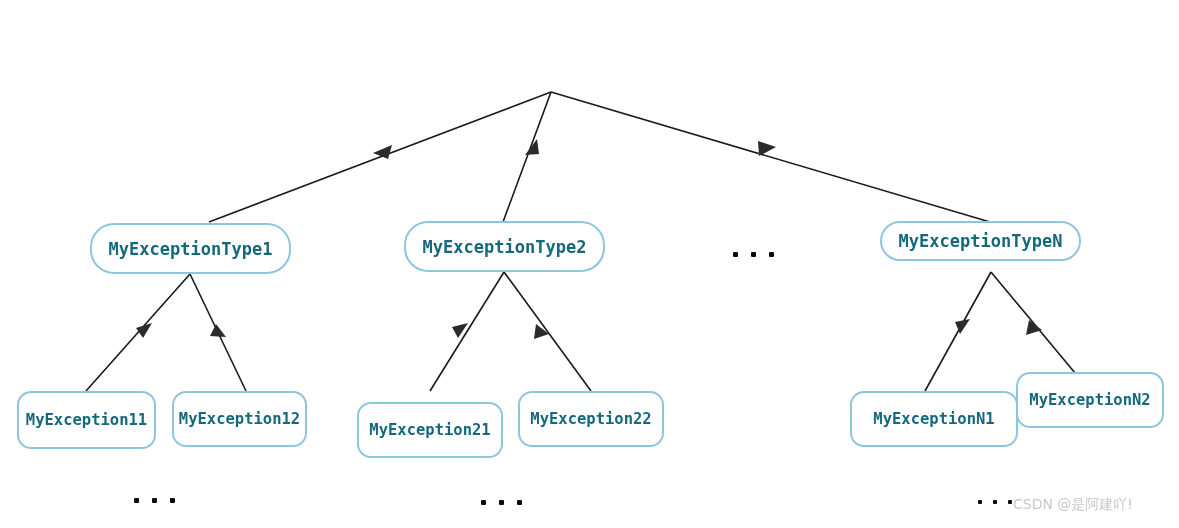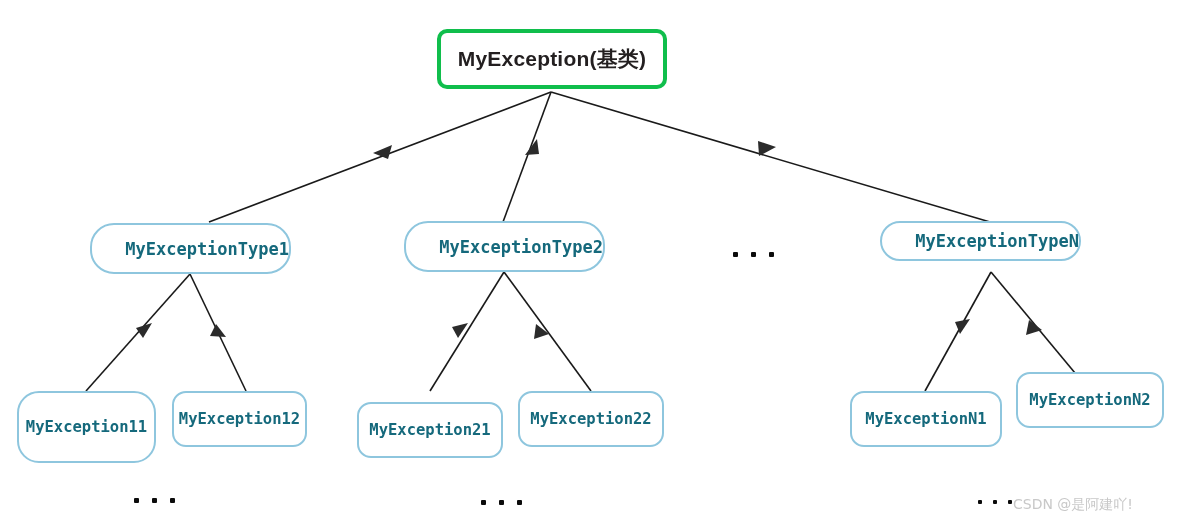--- a/index.html
+++ b/index.html
@@ -45,21 +45,20 @@
   }
   .node-sub {
     border: 2px solid #8ec6de;
     border-radius: 24px;
     color: #15697c;
     font-family: "DejaVu Sans Mono", monospace;
     font-weight: bold;
     font-size: 17px;
     letter-spacing: 0px;
     white-space: nowrap;
-    justify-content: flex-end;
   }
   .node-leaf {
     border: 2px solid #8ec6de;
     border-radius: 14px;
     color: #15697c;
     font-family: "DejaVu Sans Mono", monospace;
     font-weight: bold;
     font-size: 15.5px;
     white-space: nowrap;
   }
@@ -124,53 +123,50 @@
 
       <polygon points="136,328 152,323 143,338"></polygon>
       <polygon points="216,324 226,337 210,336"></polygon>
       <polygon points="452,327 468,323 458,338"></polygon>
       <polygon points="536,324 549,334 534,339"></polygon>
       <polygon points="955,322 970,319 960,334"></polygon>
       <polygon points="1029,320 1042,330 1026,335"></polygon>
     </g>
   </svg>
 
-  <div class="node node-root" style="left:437px; top:29px; width:230px; height:60px;">
-    <span>MyException(基类)</span>
-  </div>
 
   <div class="node node-sub" style="left:90px; top:223px; width:201px; height:51px;">
     <span>MyExceptionType1</span>
   </div>
 
   <div class="node node-sub" style="left:404px; top:221px; width:201px; height:51px;">
     <span>MyExceptionType2</span>
   </div>
 
   <div class="node node-sub" style="left:880px; top:221px; width:201px; height:40px;">
     <span>MyExceptionTypeN</span>
   </div>
 
-  <div class="node node-leaf" style="left:17px; top:391px; width:139px; height:72px;border-radius:22px;">
+  <div class="node node-leaf" style="left:17px; top:391px; width:139px; height:58px;">
     <span>MyException11</span>
   </div>
 
   <div class="node node-leaf" style="left:172px; top:391px; width:135px; height:56px;">
     <span>MyException12</span>
   </div>
 
   <div class="node node-leaf" style="left:357px; top:391px; width:146px; height:56px;margin-top:11px;">
     <span>MyException21</span>
   </div>
 
   <div class="node node-leaf" style="left:518px; top:391px; width:146px; height:56px;text-align:right;">
     <span>MyException22</span>
   </div>
 
-  <div class="node node-leaf" style="left:850px; top:391px; width:152px; height:56px;">
+  <div class="node node-leaf" style="left:850px; top:391px; width:168px; height:56px;">
     <span>MyExceptionN1</span>
   </div>
 
   <div class="node node-leaf" style="left:1016px; top:372px; width:148px; height:56px;">
     <span>MyExceptionN2</span>
   </div>
 
   <div class="ellipsis" style="left:733px; top:252px;">
     <i></i>
     <i></i>

